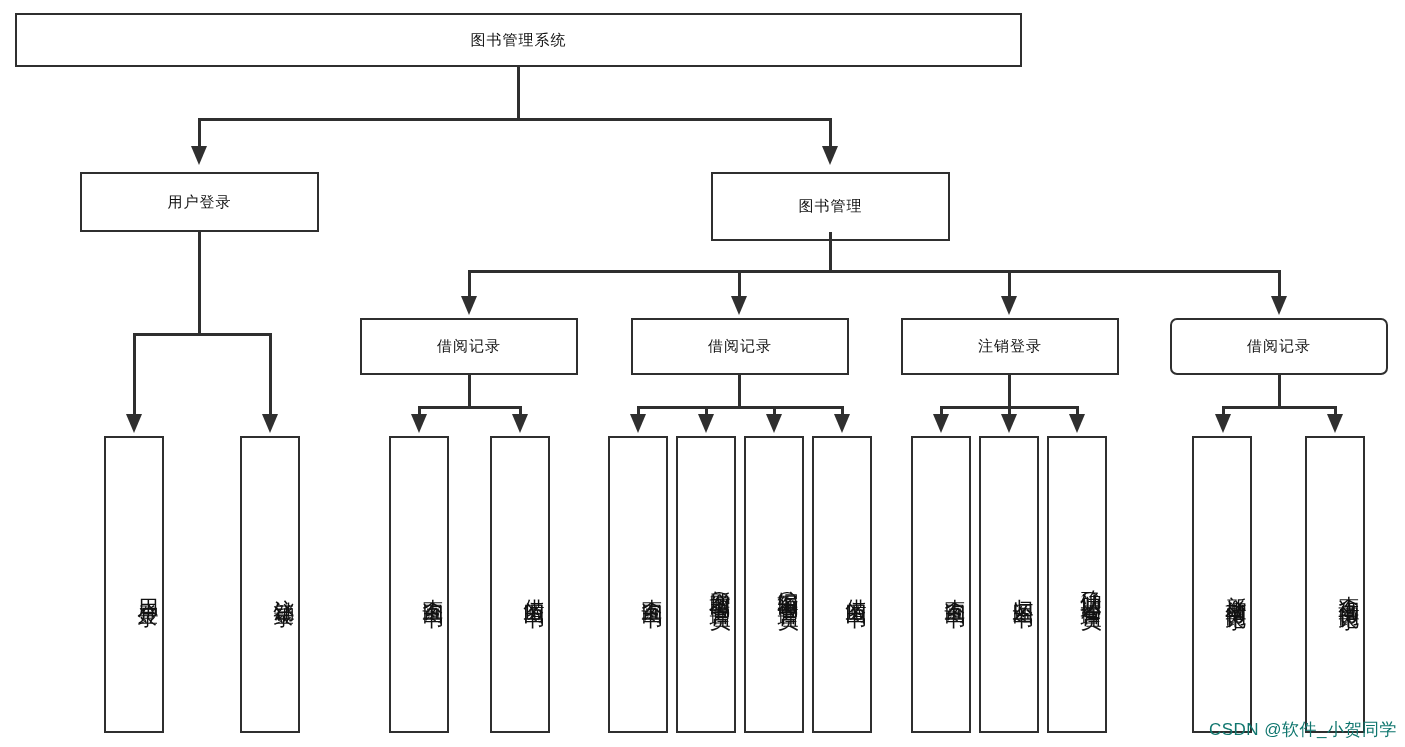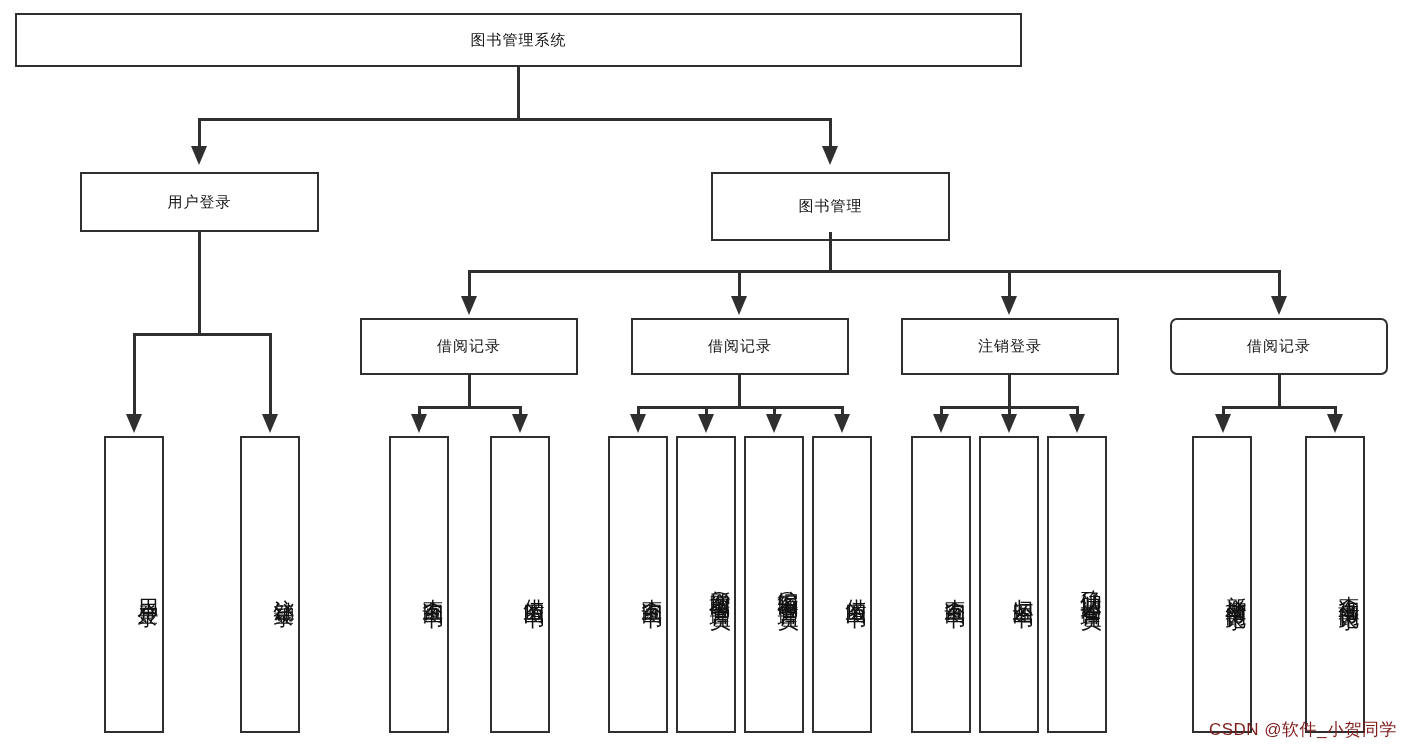--- a/index.html
+++ b/index.html
@@ -57,21 +57,21 @@
     height: 0;
     border-left: 8px solid transparent;
     border-right: 8px solid transparent;
     border-top: 19px solid #2f2f2f;
   }
   #watermark {
     position: absolute;
     right: 8px;
     bottom: 6px;
     font-size: 17px;
-    color: #7f1d1d;
+    color: #0f766e;
     letter-spacing: 0.5px;
     white-space: nowrap;
     pointer-events: none;
   }
 </style>
 </head>
 <body>
 
 <div id="canvas">
 

